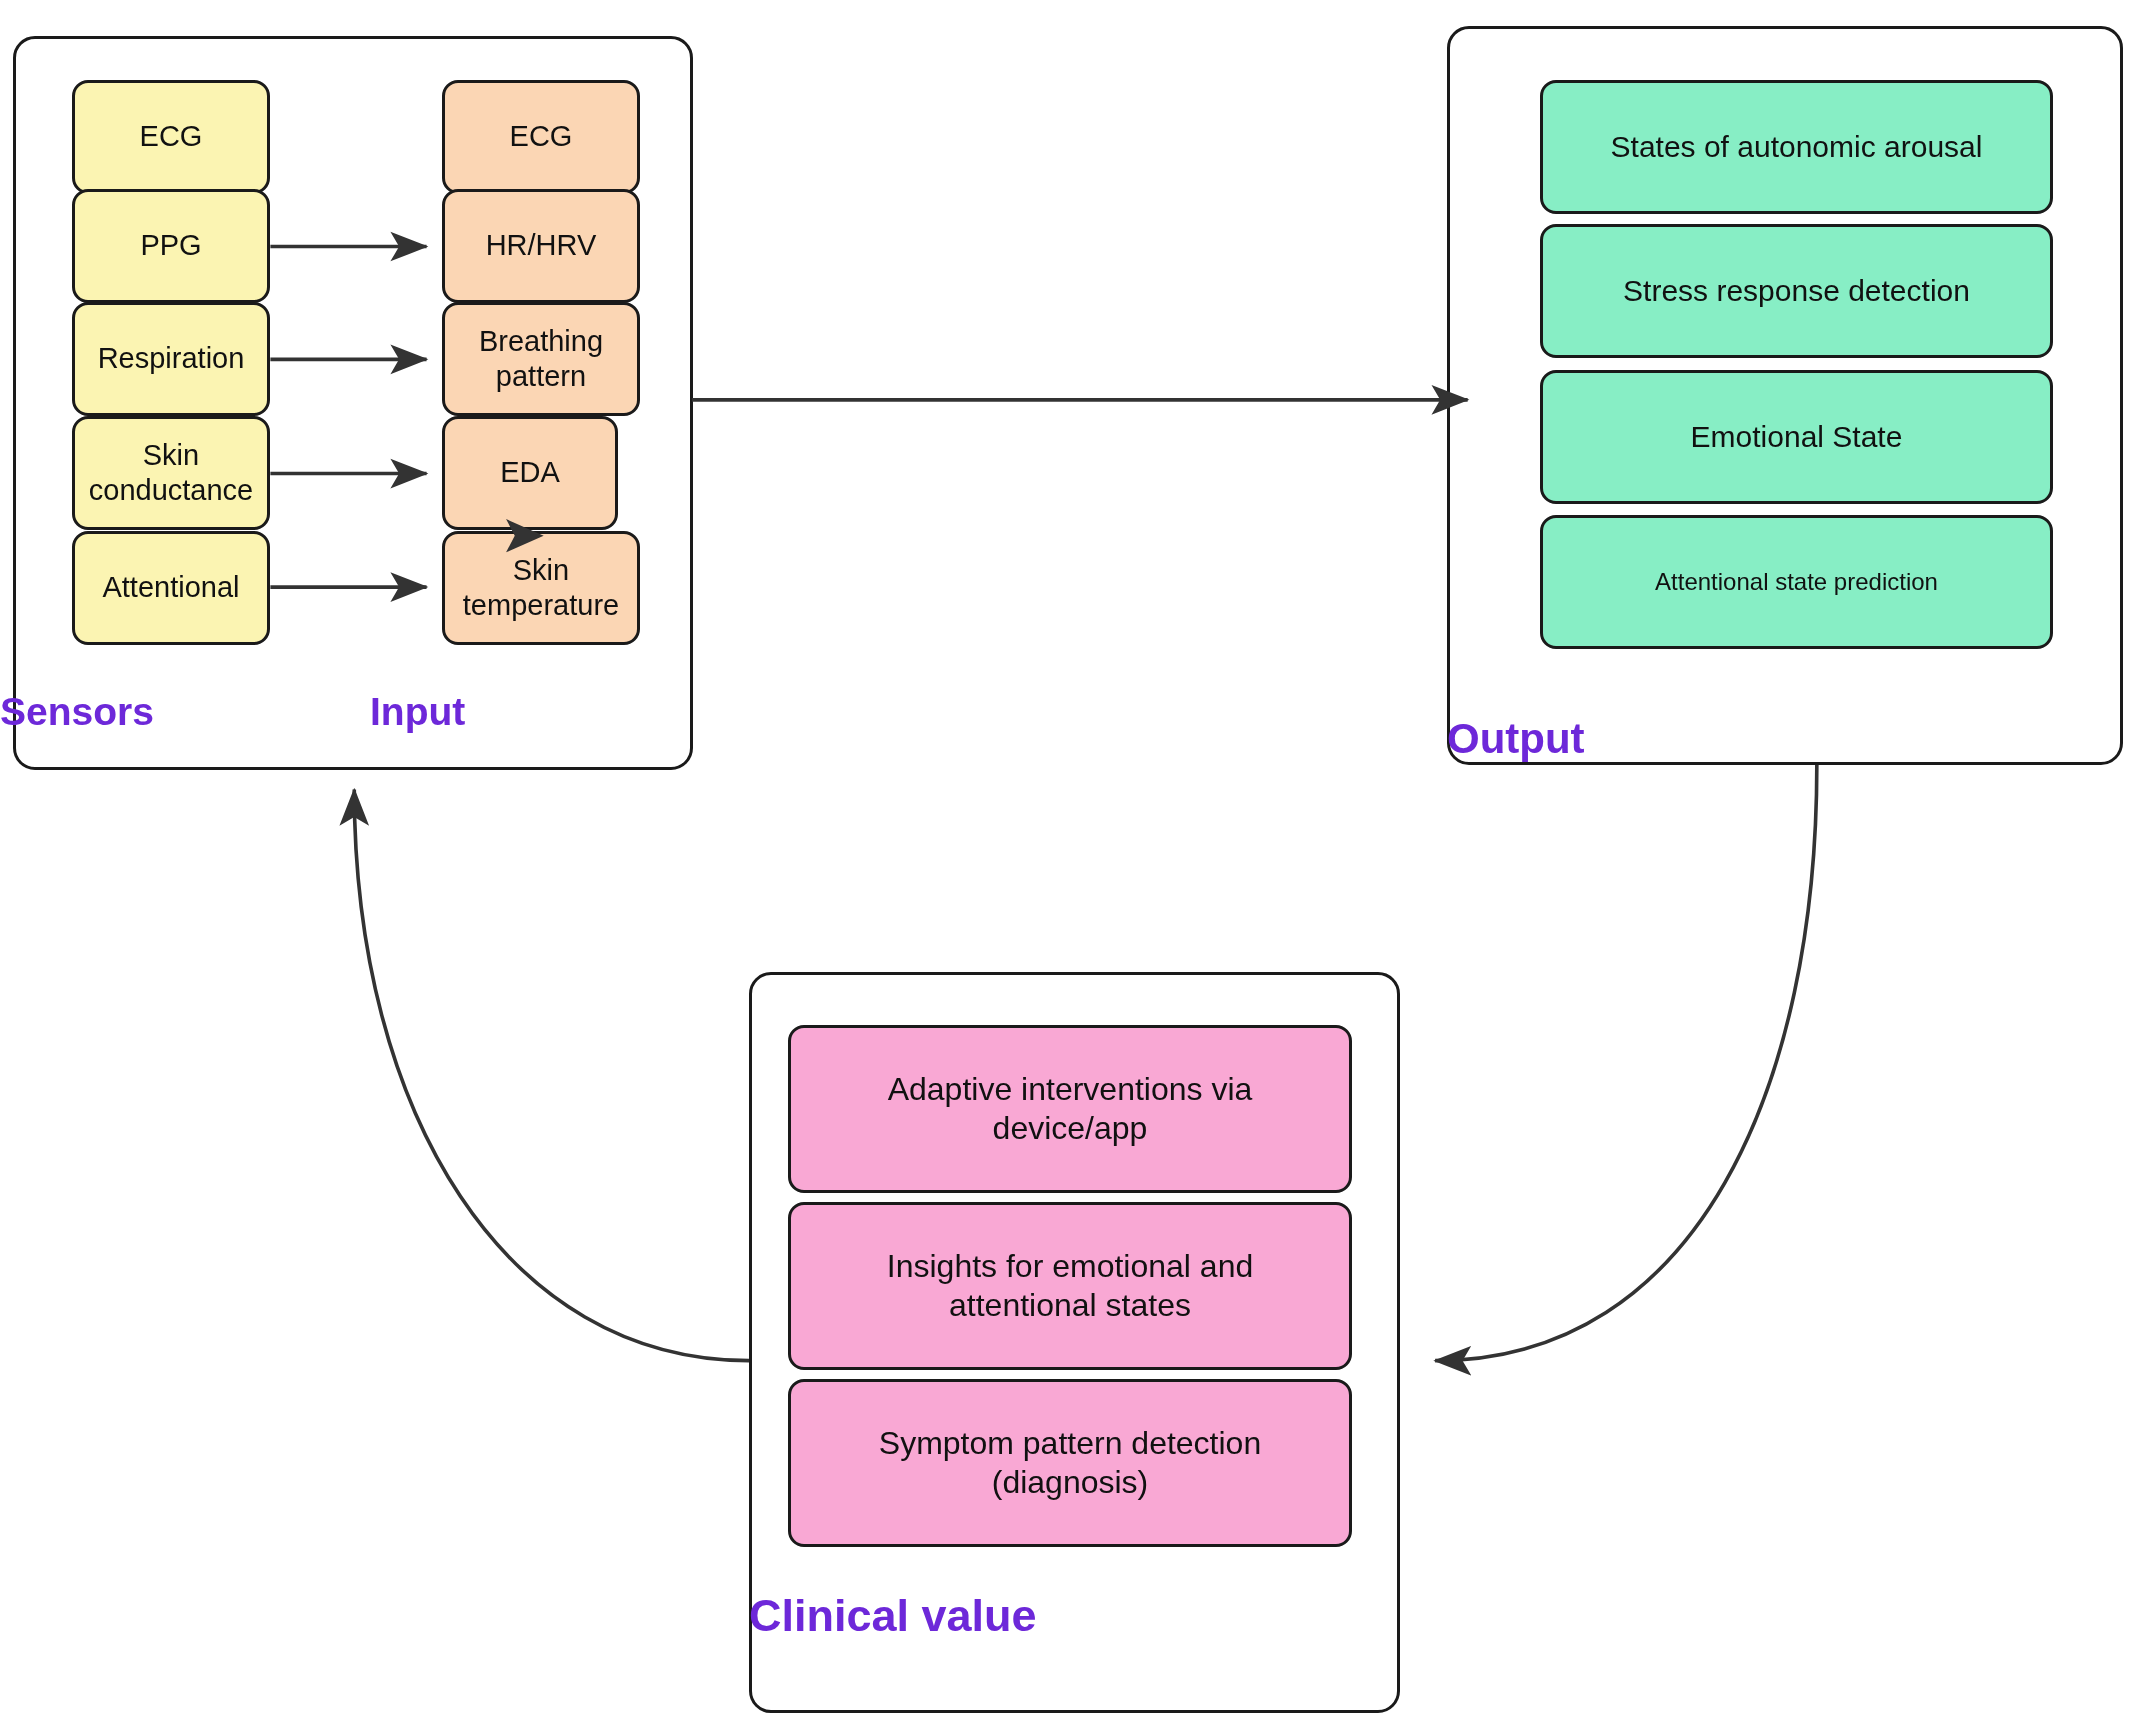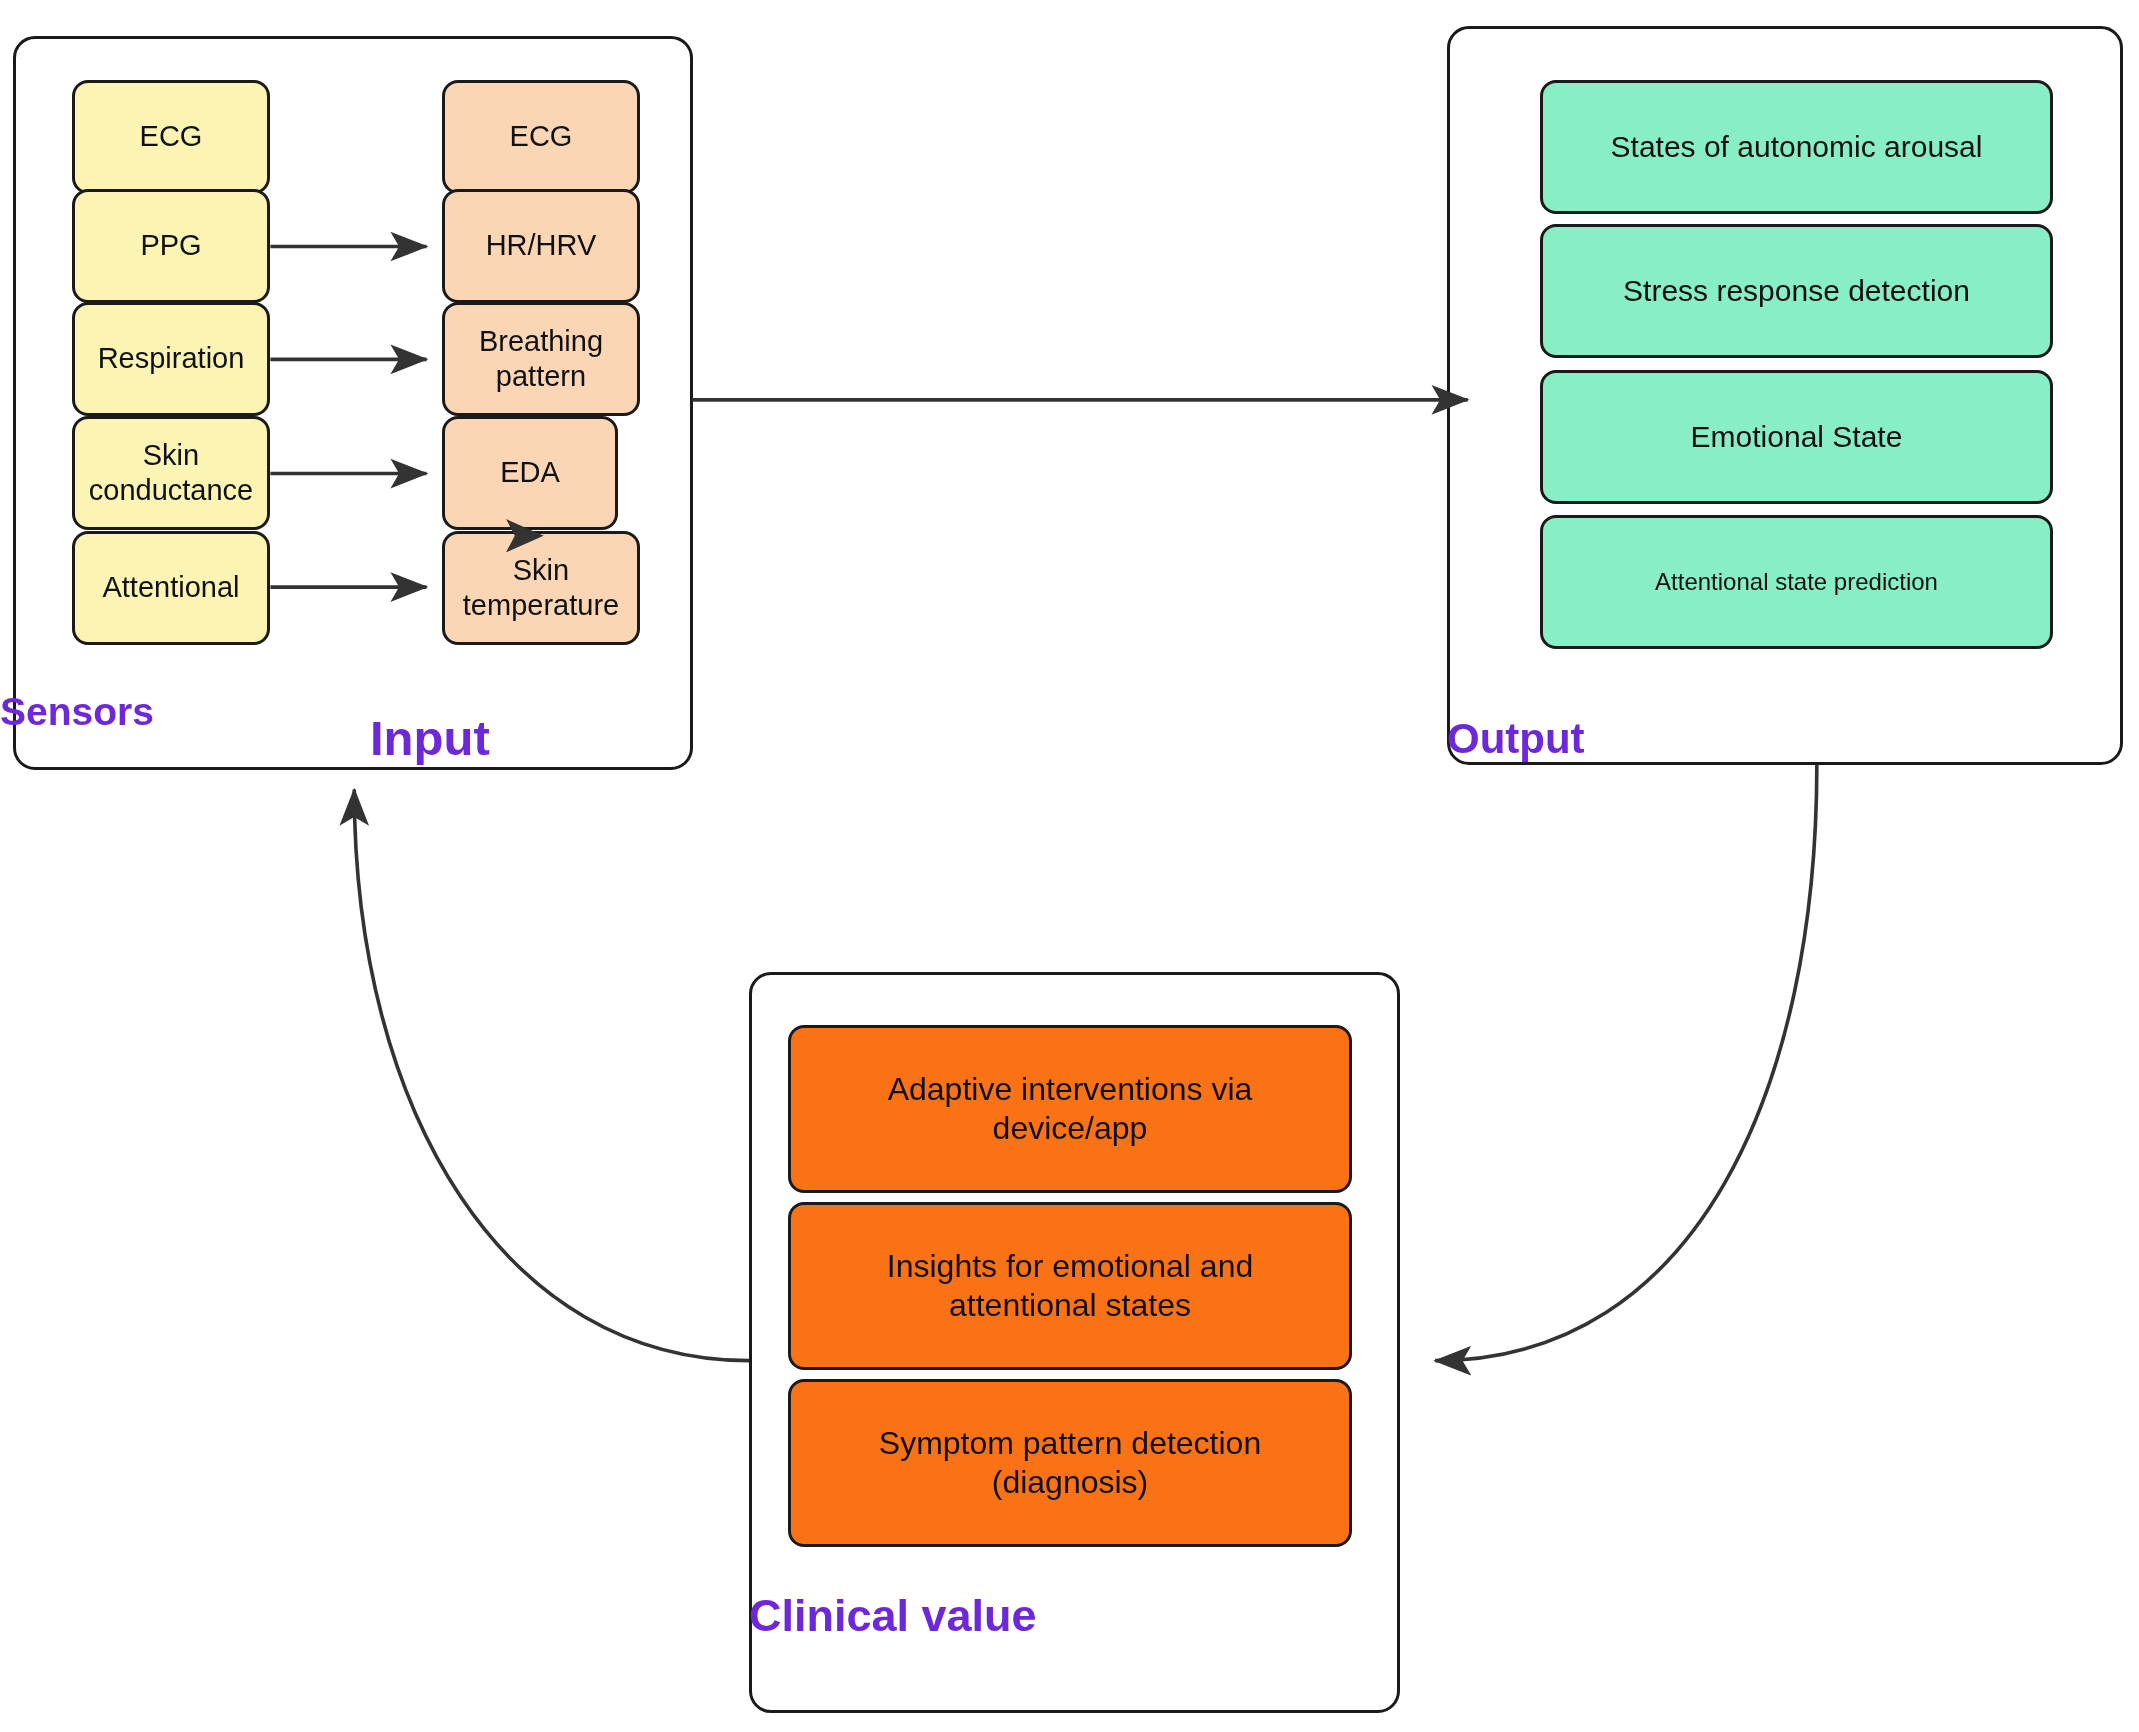--- a/index.html
+++ b/index.html
@@ -52,21 +52,21 @@
     justify-content: center;
     text-align: center;
     color: #111111;
     line-height: 1.22;
     z-index: 4;
     padding: 4px 10px;
   }
   .node.yellow { background: #FBF4B2; }
   .node.orange { background: #FBD6B4; }
   .node.green  { background: #87EEC5; }
-  .node.blue   { background: #f97316; }
+  .node.blue   { background: #f9a8d4; }
 </style>
 </head>
 <body>
 
 <div id="canvas">
 
   <svg class="edges" viewBox="0 0 2960 2397">
     <defs>
       <marker id="arrowhead" markerWidth="11" markerHeight="9" refX="10" refY="4.5" orient="auto" markerUnits="strokeWidth">
         <path d="M0,0.4 L10.5,4.5 L0,8.6 L2.4,4.5 Z" fill="#333333"></path>
@@ -117,21 +117,21 @@
 
   <div class="node orange" style="left:442px; top:80px; width:198px; height:114px; font-size:29px;">ECG</div>
   <div class="node orange" style="left:442px; top:189px; width:198px; height:114px; font-size:29px;">HR/HRV</div>
   <div class="node orange" style="left:442px; top:302px; width:198px; height:114px; font-size:29px; white-space:pre-line;">Breathing
 pattern</div>
   <div class="node orange" style="left:442px; top:416px; width:176px; height:114px; font-size:29px;">EDA</div>
   <div class="node orange" style="left:442px; top:531px; width:198px; height:114px; font-size:29px; white-space:pre-line;">Skin
 temperature</div>
 
   <div class="group-label" style="left:0px; top:690px; width:343px; font-size:39px;">Sensors</div>
-  <div class="group-label" style="left:370px; top:690px; width:343px; font-size:49px;margin-top:20px;">Input</div>
+  <div class="group-label" style="left:370px; top:690px; width:343px; font-size:39px;">Input</div>
 
   <div class="group-box" style="left:1447px; top:26px; width:676px; height:739px;"></div>
 
   <div class="node green" style="left:1540px; top:80px; width:513px; height:134px; font-size:30px;">States of autonomic arousal</div>
   <div class="node green" style="left:1540px; top:224px; width:513px; height:134px; font-size:30px;">Stress response detection</div>
   <div class="node green" style="left:1540px; top:370px; width:513px; height:134px; font-size:30px;">Emotional State</div>
   <div class="node green" style="left:1540px; top:515px; width:513px; height:134px; font-size:24px;">Attentional state prediction</div>
 
   <div class="group-label" style="left:1447px; top:687px; width:676px; font-size:42px;margin-top:28px;">Output</div>
 

